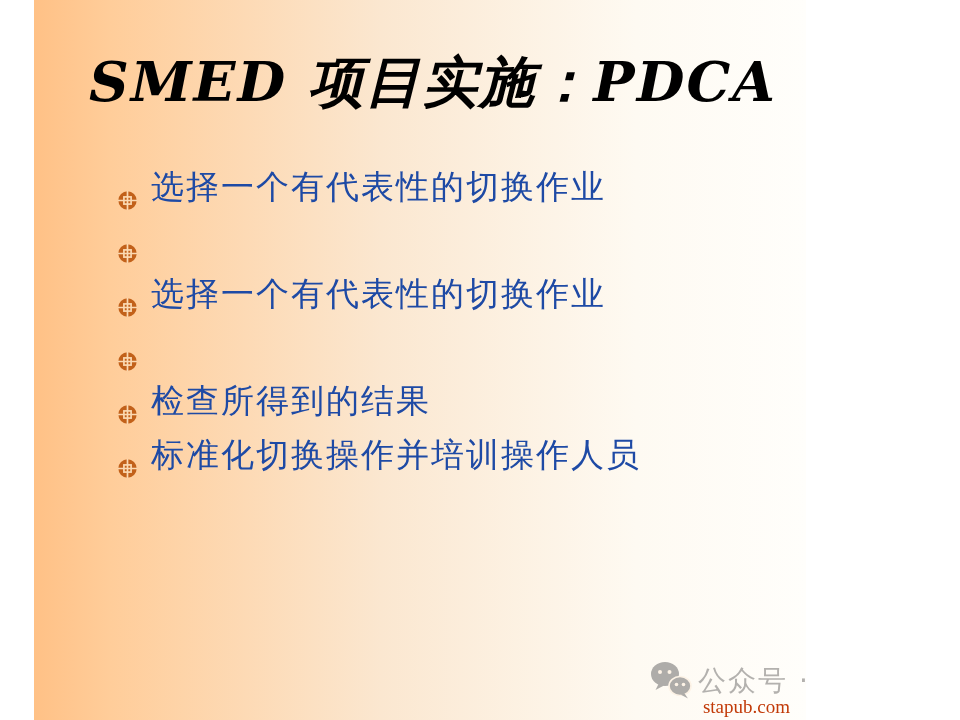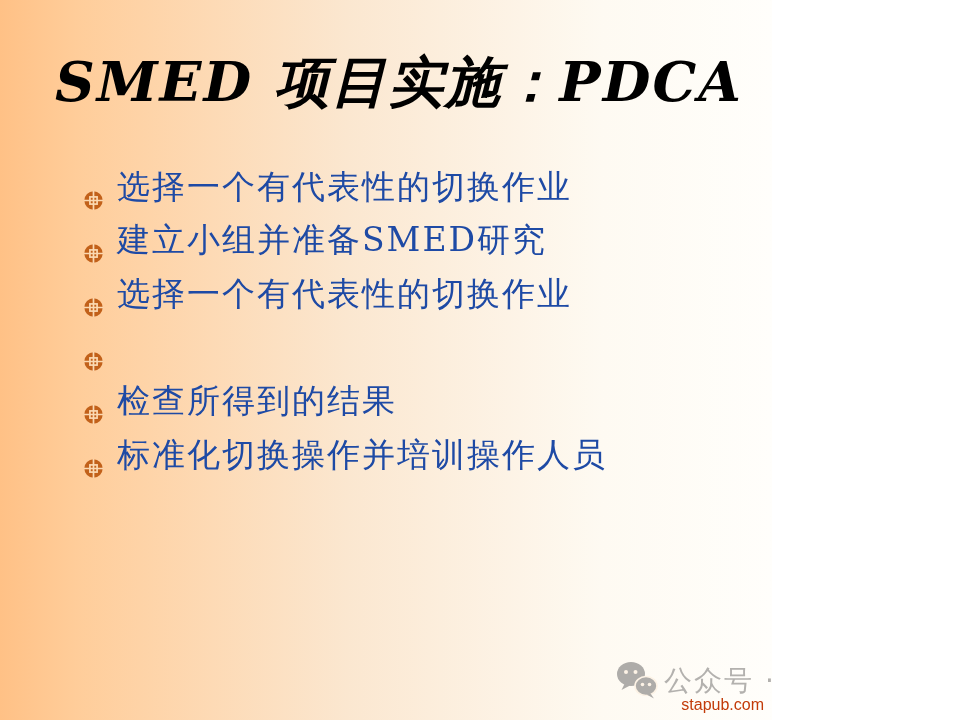--- a/index.html
+++ b/index.html
@@ -6,20 +6,21 @@
   body { width: 960px; height: 720px; overflow: hidden; }
 
   .slide {
     position: relative;
     width: 772px;
     height: 720px;
     background: linear-gradient(90deg,
       #ffc186 0%, #ffcd9a 10%, #fbe7d0 45%, #fefaf2 78%, #fffefb 100%);
     font-family: "DejaVu Sans", sans-serif;
     overflow: hidden;
+    margin-left: 34px;
   }
 
   .slide-title {
     position: absolute;
     left: 55px;
     top: 46px;
     margin: 0;
     font-family: "DejaVu Serif", serif;
     font-size: 55px;
     font-weight: bold;
@@ -80,24 +81,24 @@
     position: absolute;
     left: 895px;
     top: 663px;
     font-family: "DejaVu Serif", serif;
     font-size: 28px;
     color: #1f3a6e;
     z-index: 2;
   }
   .site-label {
     position: absolute;
-    right: 8px;
+    right: 16px;
     top: 696px;
-    font-family: Liberation Sans, sans-serif;
-    font-size: 16px;
+    font-family: Liberation Serif, serif;
+    font-size: 19px;
     color: #c23a08;
     z-index: 2;
   }
 </style>
 </head>
 <body>
 
 <div class="slide">
 
   <h1 class="slide-title">SMED 项目实施：PDCA</h1>
@@ -110,21 +111,20 @@
             <rect x="5.6" y="5.6" width="6.8" height="6.8" fill="none" stroke="#fbd9b2" stroke-width="1.6"></rect>
           </svg></span>
       <span class="bullet-text">选择一个有代表性的切换作业</span>
     </li>
     <li>
       <span class="bullet-glyph"><svg viewBox="0 0 18 18" width="19" height="19">
             <circle cx="9" cy="9" r="8.7" fill="#c2611a"></circle>
             <path d="M0 9 H18 M9 0 V18" stroke="#fbd9b2" stroke-width="1.6" fill="none"></path>
             <rect x="5.6" y="5.6" width="6.8" height="6.8" fill="none" stroke="#fbd9b2" stroke-width="1.6"></rect>
           </svg></span>
-      <span class="bullet-text">建立小组并准备SMED研究</span>
     </li>
     <li>
       <span class="bullet-glyph"><svg viewBox="0 0 18 18" width="19" height="19">
             <circle cx="9" cy="9" r="8.7" fill="#c2611a"></circle>
             <path d="M0 9 H18 M9 0 V18" stroke="#fbd9b2" stroke-width="1.6" fill="none"></path>
             <rect x="5.6" y="5.6" width="6.8" height="6.8" fill="none" stroke="#fbd9b2" stroke-width="1.6"></rect>
           </svg></span>
       <span class="bullet-text">选择一个有代表性的切换作业</span>
     </li>
     <li>

